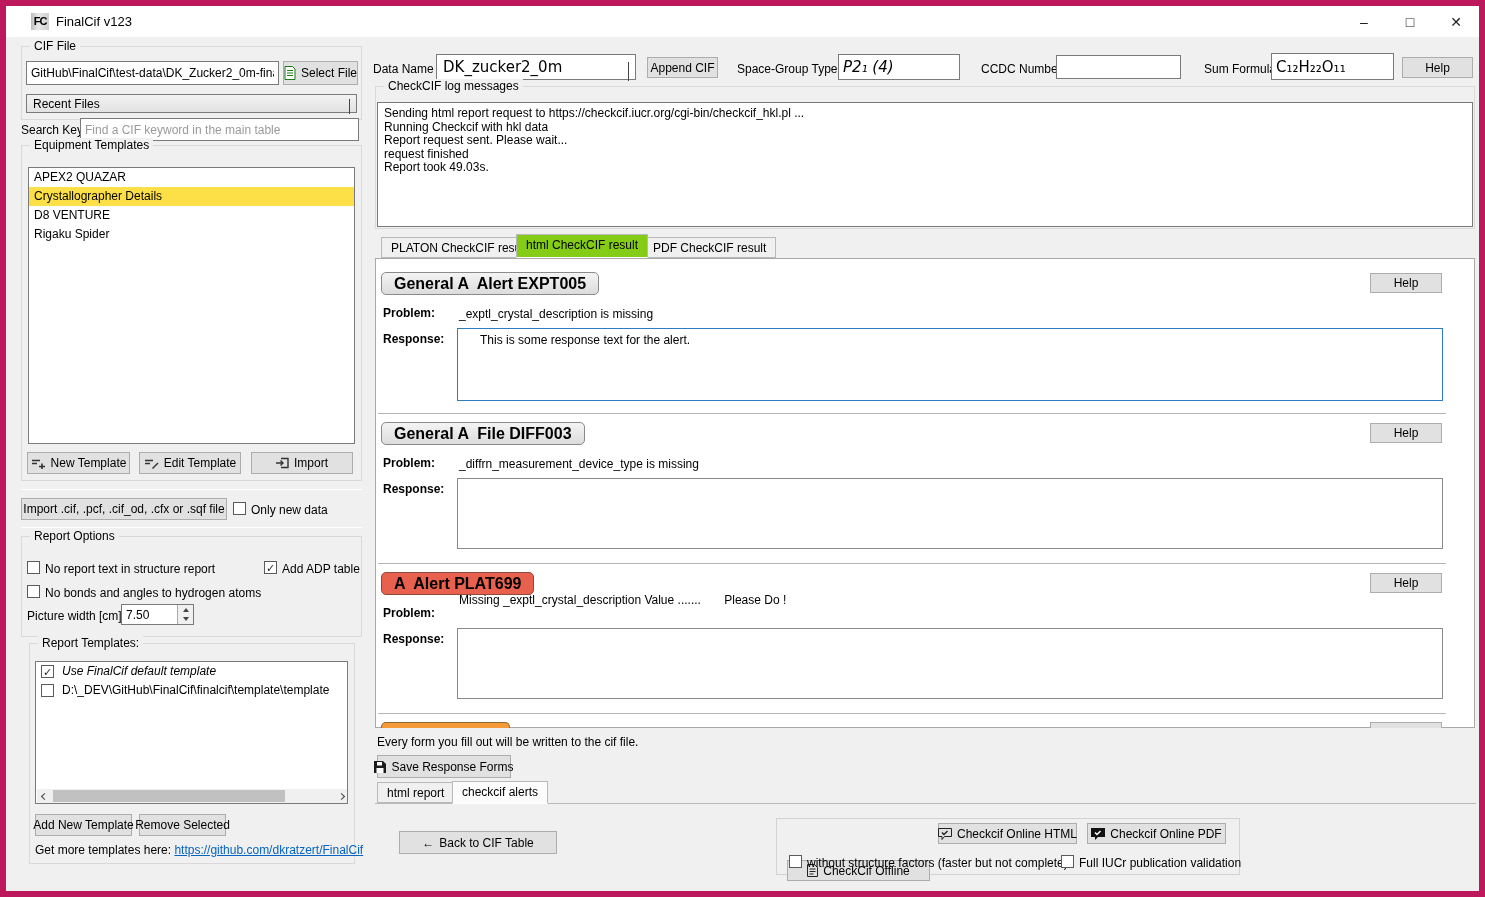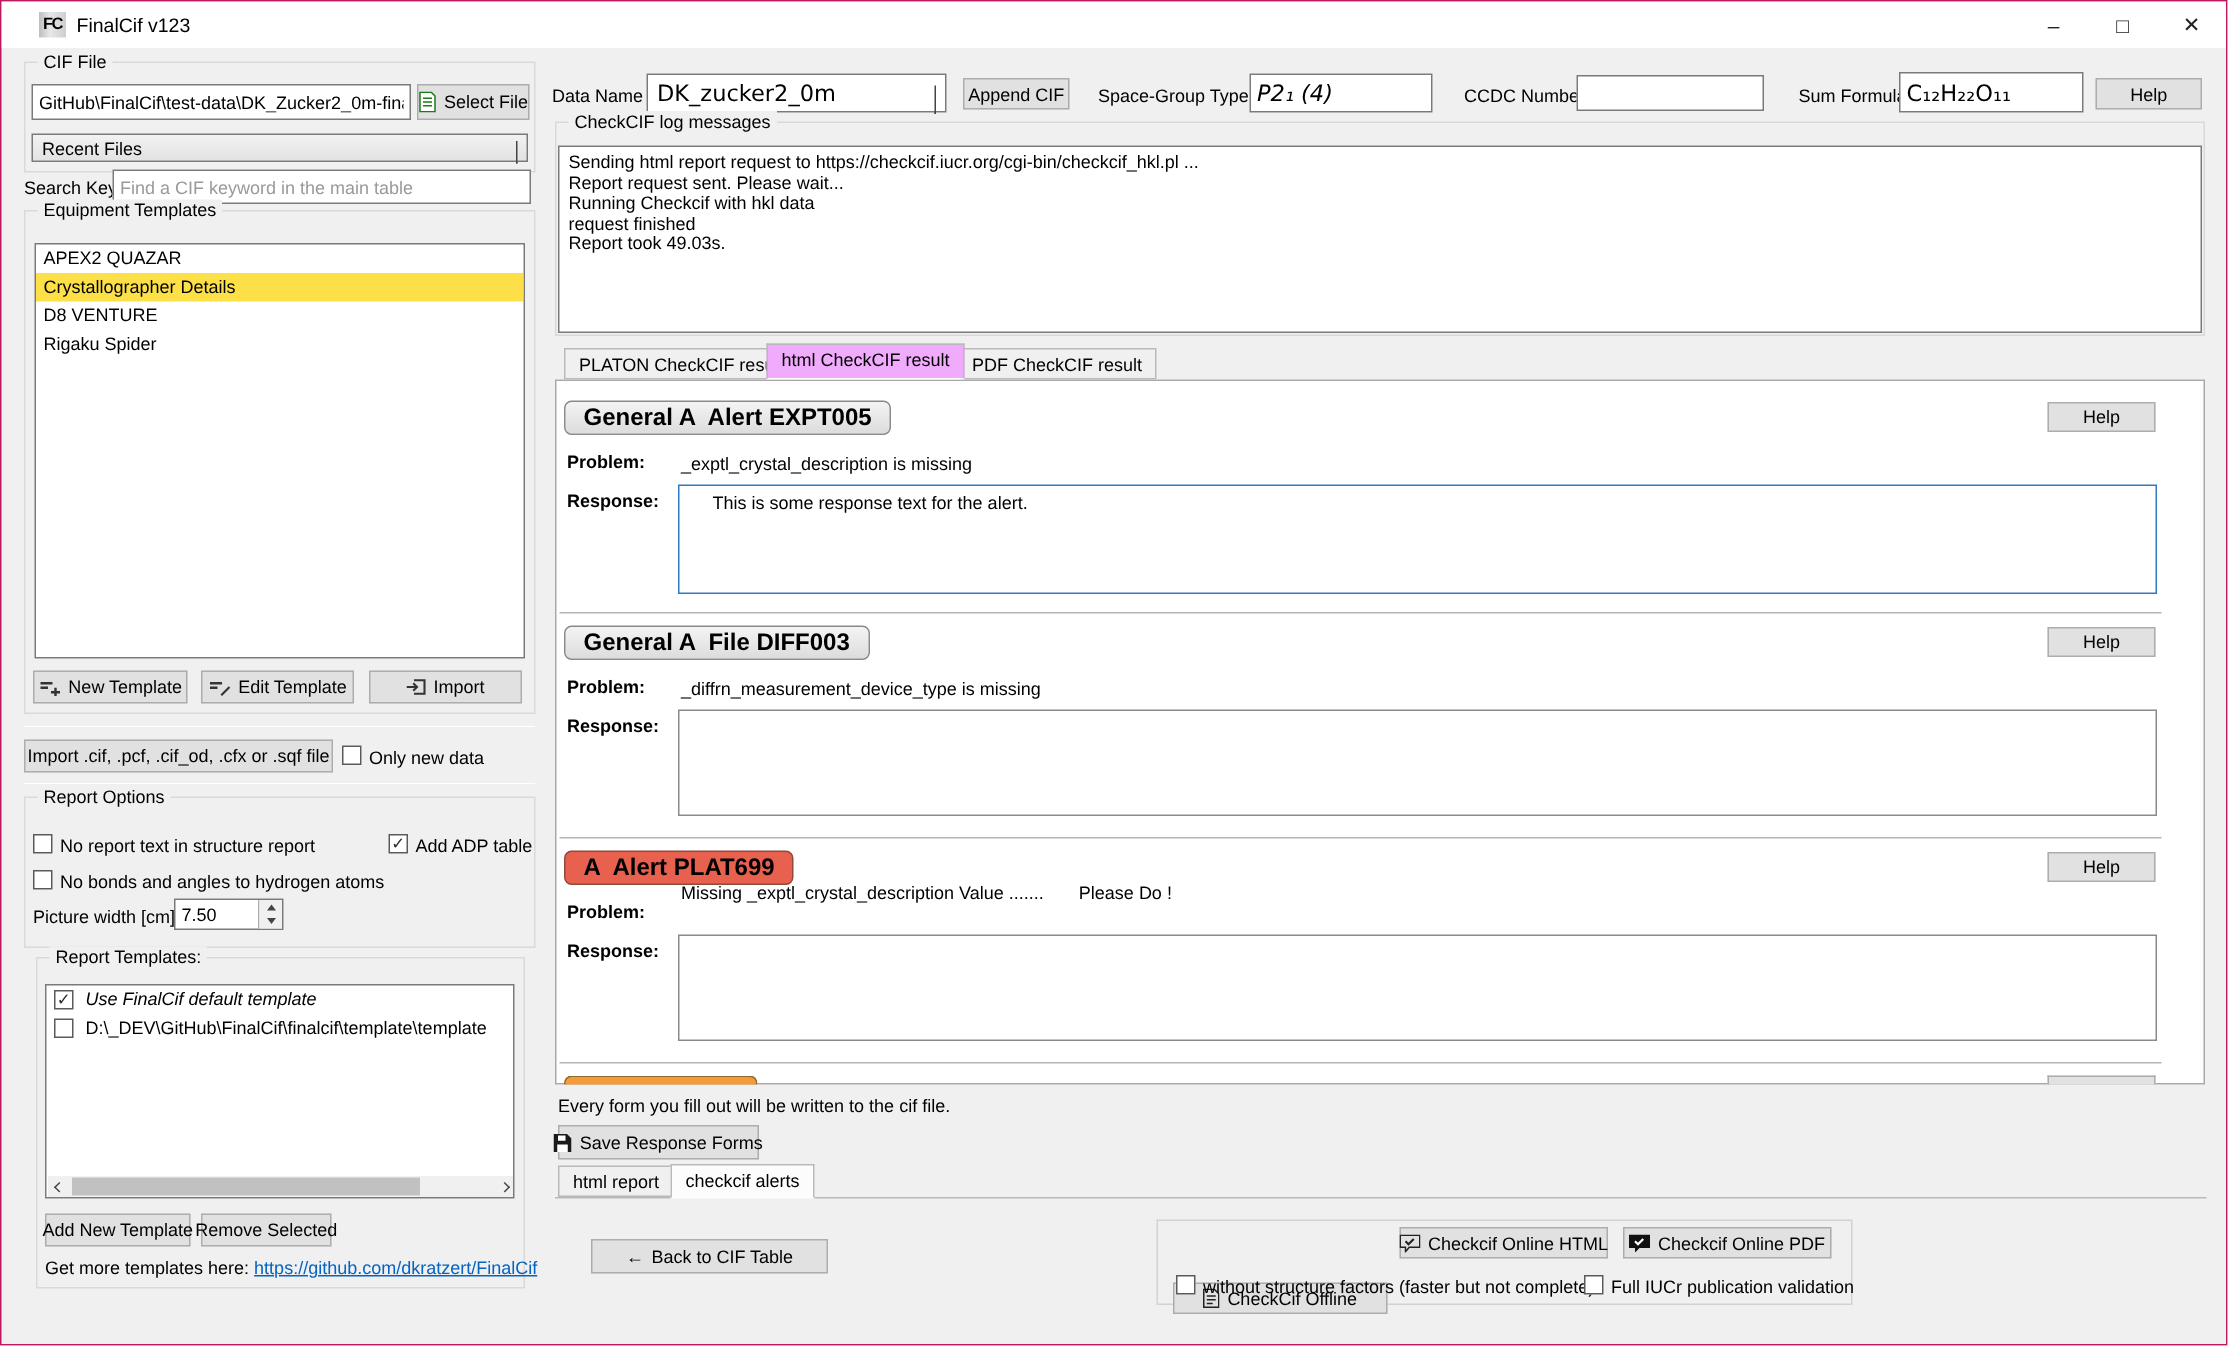--- a/index.html
+++ b/index.html
@@ -1,18 +1,18 @@
 <!DOCTYPE html>
 <html><head>
 <meta charset="utf-8">
 <style>
   * { margin:0; padding:0; box-sizing:border-box; }
   html,body { background:#cccccc; }
   body { font-family:"Liberation Sans","DejaVu Sans",sans-serif; font-size:12px; color:#000; }
-  .window { position:relative; width:1485px; height:897px; background:#f0f0f0; border:1px solid #be185d; overflow:hidden; }
+  .window { position:relative; width:1485px; height:897px; background:#f0f0f0; border:6px solid #be185d; overflow:hidden; }
   .abs { position:absolute; }
 
   
   .titlebar { position:absolute; left:0; top:0; width:100%; height:31px; background:#ffffff; }
   .app-icon { position:absolute; left:25px; top:7px; width:18px; height:17px; background:linear-gradient(90deg,#bdbdbd,#e8e8e8 40%,#cfcfcf); font-weight:bold; font-size:11px; text-align:center; line-height:17px; letter-spacing:-1px; }
   .app-title { position:absolute; left:50px; top:8px; font-size:13px; }
   .winbtn { position:absolute; top:0; width:46px; height:31px; display:flex; align-items:center; justify-content:center; font-size:14px; color:#222; }
 
   
   .groupbox { position:absolute; border:1px solid #d9d9d9; }
@@ -31,21 +31,21 @@
   .cb { position:absolute; width:13px; height:13px; background:#fff; border:1px solid #5a5a5a; font-size:11px; line-height:12px; text-align:center; font-weight:bold; color:#2b2b2b; }
   .hline { position:absolute; height:1px; background:#cfcfcf; border-bottom:1px solid #ffffff; }
 
   
   .listbox { position:absolute; background:#fff; border:1px solid #7a7a7a; overflow:hidden; }
   .list-item { height:19px; line-height:19px; padding-left:5px; white-space:nowrap; }
   .list-item.selected { background:#fde047; }
 
   
   .tab { position:absolute; height:21px; line-height:20px; padding:0 9px; background:#f0f0f0; border:1px solid #b9b9b9; text-align:center; white-space:nowrap; }
-  .tab.active { background:#f0abfc; border-bottom:1px solid #fff; height:24px; z-index:3; }
+  .tab.active { background:#84cc16; border-bottom:1px solid #fff; height:24px; z-index:3; }
 
   
   .pane { position:absolute; left:369px; top:252px; width:1100px; height:470px; background:#fff; border:1px solid #a9a9a9; z-index:1; }
   .alert-badge { position:absolute; height:23px; padding:0 12px; border:1px solid #8a8a8a; border-radius:5px; background:linear-gradient(#f4f4f4,#dcdcdc); font-weight:bold; font-size:16px; white-space:pre; display:flex; align-items:center; }
   .alert-badge.red { background:#e8604e; border-color:#8f4a3e; }
   .blabel { position:absolute; font-weight:bold; white-space:nowrap; }
   .btext { position:absolute; white-space:pre; }
   .response-ta { position:absolute; border:1px solid #8a8a8a; background:#fff; resize:none; font-family:"Liberation Sans","DejaVu Sans",sans-serif; font-size:12px; padding:4px 22px; outline:none; }
   .response-ta.focused { border:1px solid #2e7bc0; }
   .sep { position:absolute; left:2px; width:1068px; height:1px; background:#b5b5b5; }
@@ -214,22 +214,22 @@
   <input class="input big" style="left: 1265px; top: 47px; width: 123px; height: 27px;" value="C₁₂H₂₂O₁₁">
   <div class="btn" style="left:1396px; top:51px; width:71px; height:21px;">
     <span>Help</span>
   </div>
 
   <div class="groupbox" style="left:369px; top:80px; width:1100px; height:143px;">
     <span class="grouplabel" style="background:#f0f0f0;">CheckCIF log messages</span>
   </div>
   <div class="abs" style="left:371px; top:96px; width:1096px; height:125px; background:#fff; border:1px solid #7a7a7a; padding:4px 6px; line-height:13.5px;">
     <div>Sending html report request to https://checkcif.iucr.org/cgi-bin/checkcif_hkl.pl ...</div>
+    <div>Running Checkcif with hkl data</div>
     <div>Report request sent. Please wait...</div>
-    <div>Running Checkcif with hkl data</div>
     <div>request finished</div>
     <div>Report took 49.03s.</div>
   </div>
 
   <div class="tab" style="left:375px; top:231px;">PLATON CheckCIF result</div>
   <div class="tab active" style="left:510px; top:228px;">html CheckCIF result</div>
   <div class="tab" style="left:637px; top:231px;">PDF CheckCIF result</div>
 
   <div class="pane">
 

